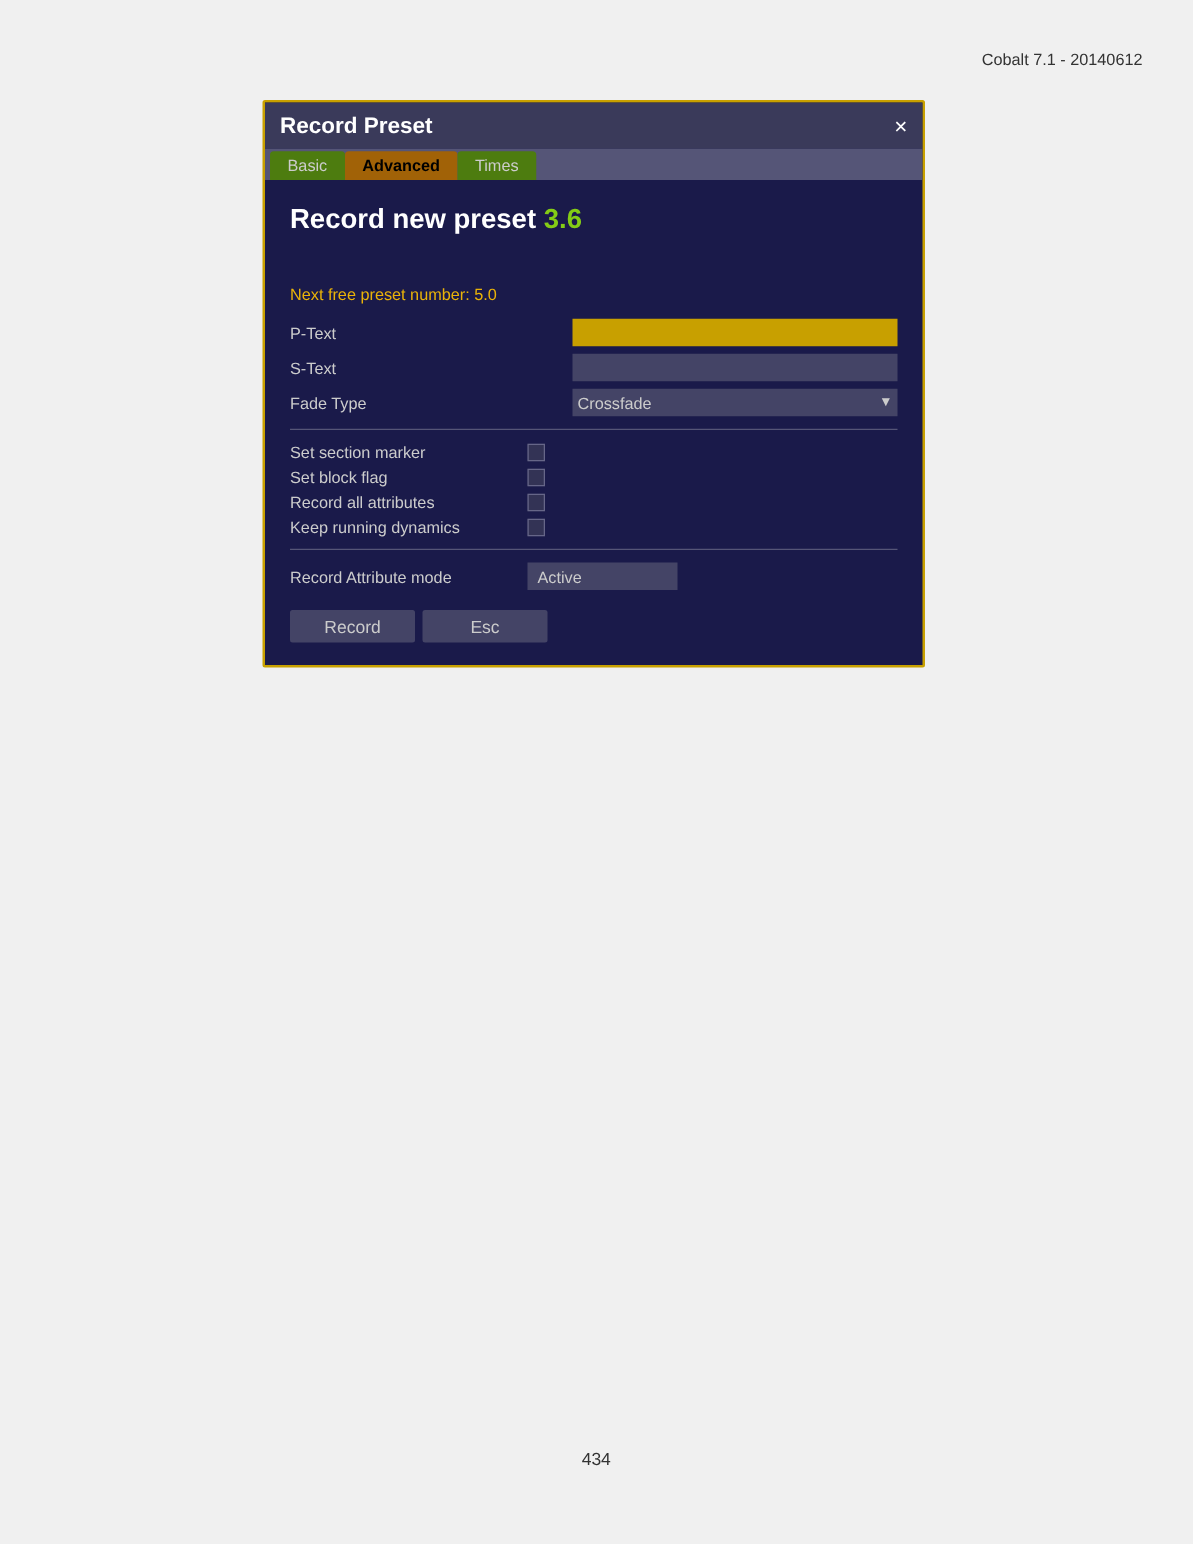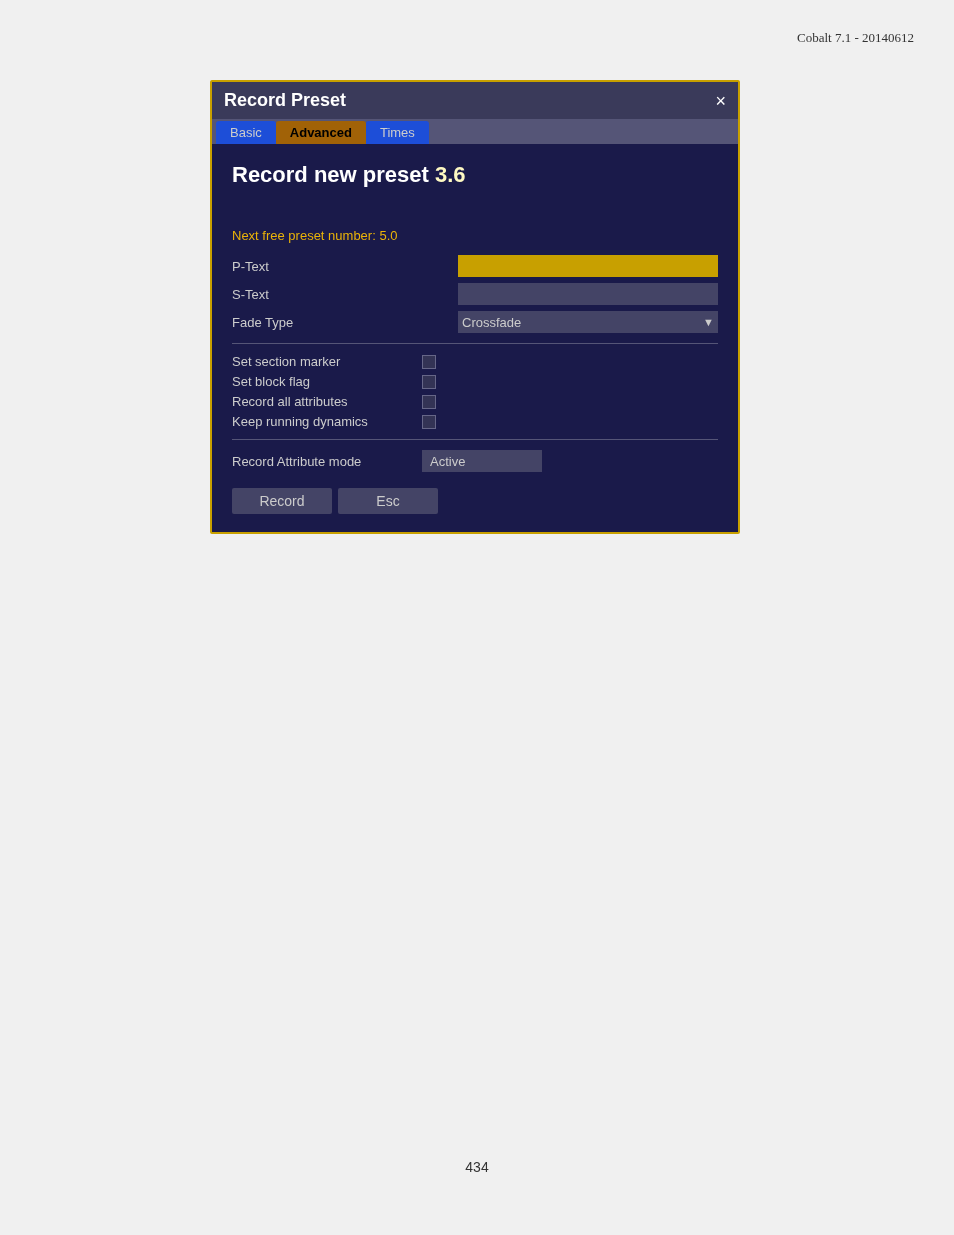--- a/index.html
+++ b/index.html
@@ -15,25 +15,24 @@
       position: absolute;
       bottom: 60px;
       left: 50%;
       transform: translateX(-50%);
       color: #333;
       font-size: 14px;
     }
 
     .version-label {
       position: absolute;
-      top: 30px;
+      top: 40px;
       right: 40px;
       color: #333;
       font-size: 13px;
-      font-family: Liberation Serif, serif;
     }
 
     .dialog-wrapper {
       position: absolute;
       top: 80px;
       left: 210px;
       width: 530px;
     }
 
     .dialog {
@@ -72,42 +71,42 @@
       gap: 0;
       padding: 2px 4px 0 4px;
     }
 
     .tab {
       padding: 4px 14px;
       font-size: 13px;
       cursor: pointer;
       border-radius: 3px 3px 0 0;
       color: #cccccc;
-      background: #1d4ed8;
+      background: #4d7c0f;
     }
 
     .tab.active {
       background: #a16207;
       color: #000000;
       font-weight: bold;
     }
 
     .dialog-body {
       padding: 18px 20px 18px 20px;
     }
 
     .preset-heading {
       font-size: 22px;
       font-weight: bold;
       color: #ffffff;
       margin-bottom: 10px;
     }
 
     .preset-heading .preset-number {
-      color: #fef9c3;
+      color: #84cc16;
       text-align: right;
     }
 
     .next-free {
       color: #eab308;
       font-size: 13px;
       margin-bottom: 12px;
       margin-top: 40px;
     }
 

